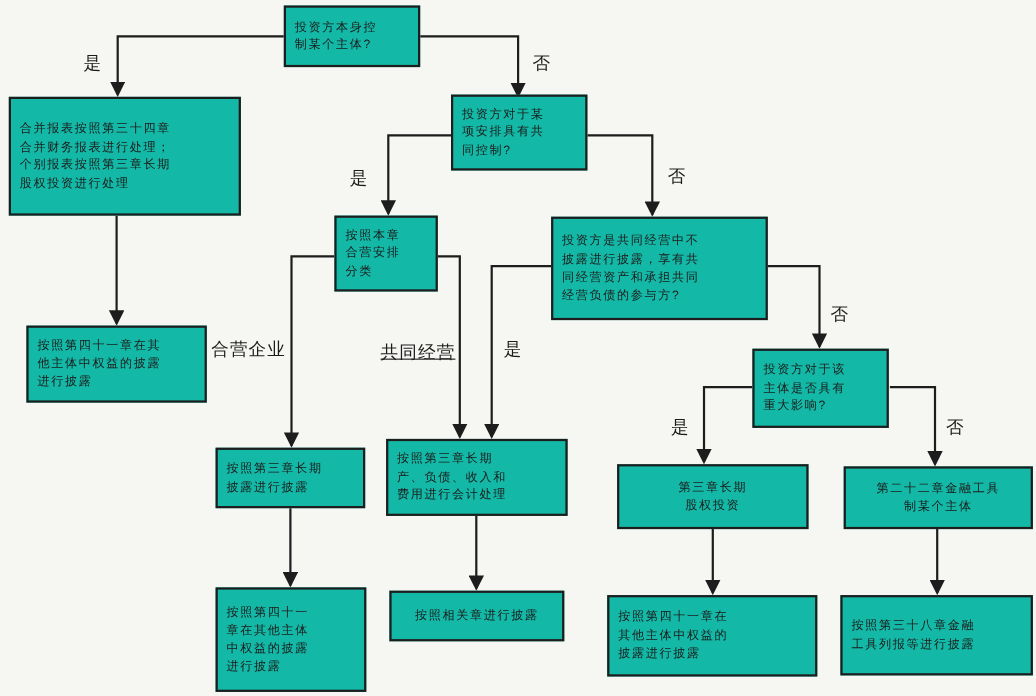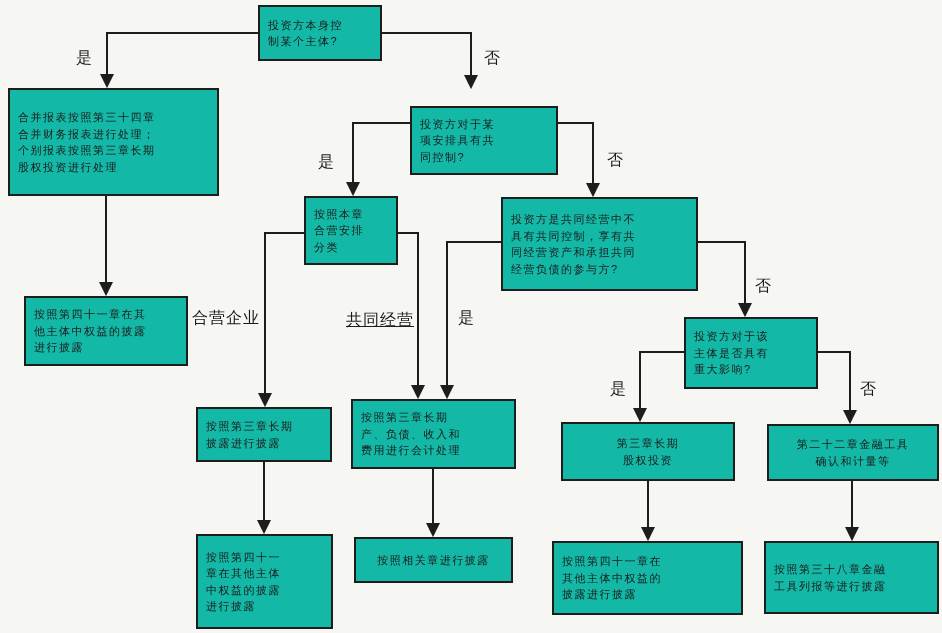--- a/index.html
+++ b/index.html
@@ -73,49 +73,49 @@
 
   <div class="node left" style="left:8px;top:88px;width:211px;height:108px;">合并报表按照第三十四章
 合并财务报表进行处理；
 个别报表按照第三章长期
 股权投资进行处理</div>
 
   <div class="node left" style="left:24px;top:296px;width:164px;height:70px;">按照第四十一章在其
 他主体中权益的披露
 进行披露</div>
 
-  <div class="node left" style="left:410px;top:106px;width:148px;height:69px;">投资方对于某
+  <div class="node left" style="left:410px;top:86px;width:124px;height:69px;">投资方对于某
 项安排具有共
 同控制?</div>
 
   <div class="node left" style="left:304px;top:196px;width:94px;height:69px;">按照本章
 合营安排
 分类</div>
 
   <div class="node left" style="left:501px;top:197px;width:197px;height:94px;">投资方是共同经营中不
-具有共同控制，享有共
+披露进行披露，享有共
 同经营资产和承担共同
 经营负债的参与方?</div>
 
-  <div class="node left" style="left:684px;top:317px;width:134px;height:72px;">投资方对于该
+  <div class="node left" style="left:684px;top:317px;width:124px;height:72px;">投资方对于该
 主体是否具有
 重大影响?</div>
 
   <div class="node left" style="left:196px;top:407px;width:136px;height:55px;">按照第三章长期
 披露进行披露</div>
 
   <div class="node left" style="left:351px;top:399px;width:165px;height:70px;">按照第三章长期
 产、负债、收入和
 费用进行会计处理</div>
 
   <div class="node center" style="left:561px;top:422px;width:174px;height:59px;">第三章长期
 股权投资</div>
 
   <div class="node center" style="left:767px;top:424px;width:172px;height:57px;">第二十二章金融工具
-确认和计量等</div>
+制某个主体</div>
 
   <div class="node left" style="left:196px;top:534px;width:137px;height:95px;">按照第四十一
 章在其他主体
 中权益的披露
 进行披露</div>
 
   <div class="node center" style="left:354px;top:537px;width:159px;height:46px;">按照相关章进行披露</div>
 
   <div class="node left" style="left:552px;top:541px;width:191px;height:74px;">按照第四十一章在
 其他主体中权益的

